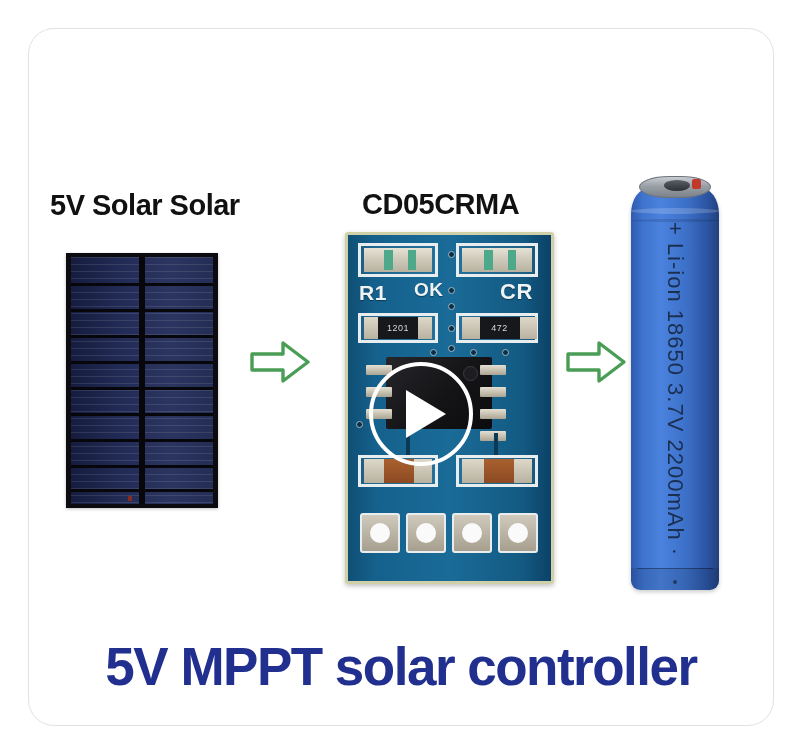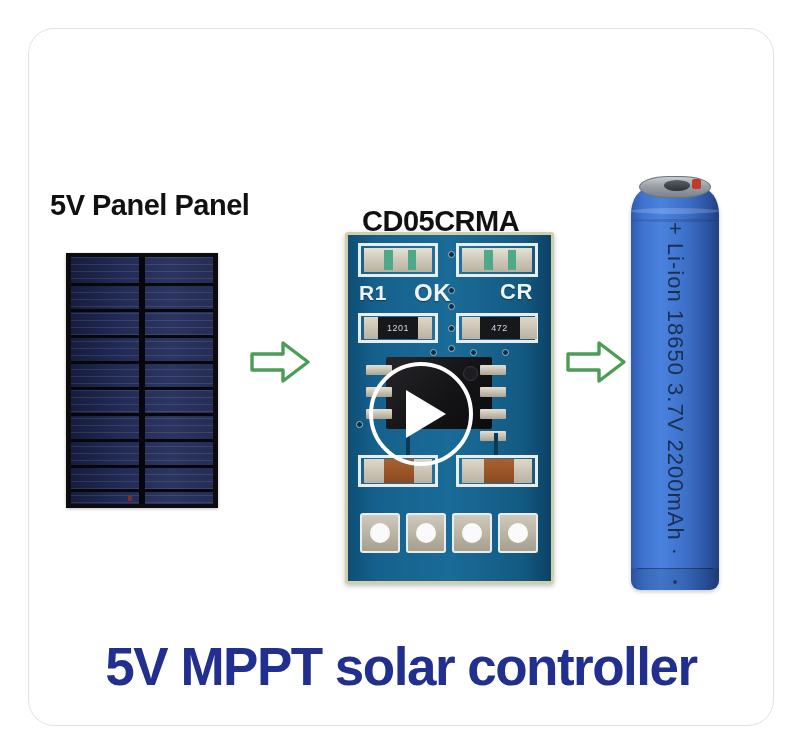--- a/index.html
+++ b/index.html
@@ -43,21 +43,21 @@
     white-space: nowrap;
     line-height: 1.22;
   }
   #label-solar-panel {
     left: 50px;
     top: 188px;
     font-size: 29px;
   }
   #label-module {
     left: 362px;
-    top: 204px;
+    top: 187px;
     font-size: 29px;
   }
   #label-battery {
     left: 566px;
     top: 100px;
     font-size: 25px;
     text-align: left;
   }
   #label-battery .ln { display: block; }
 
@@ -375,21 +375,21 @@
     background: rgba(0,0,0,0.45);
   }
 </style>
 </head>
 <body>
 
 <div id="stage">
 
   <div id="card-outline"></div>
 
-  <div class="hdr-label" id="label-solar-panel">5V Panel Panel</div>
+  <div class="hdr-label" id="label-solar-panel">5V Solar Solar</div>
 
   <div class="hdr-label" id="label-module">CD05CRMA</div>
 
 
   <div id="solar-panel">
     <div id="solar-cells">
       <div class="busbar" style="top:26px"></div>
       <div class="busbar" style="top:52px"></div>
       <div class="busbar" style="top:78px"></div>
       <div class="busbar" style="top:104px"></div>
@@ -415,21 +415,21 @@
       <div class="led-green" style="left:44px; top:2px; width:8px; height:20px;"></div>
     </div>
 
     <div class="pad-frame" style="left:108px; top:8px;  width:82px; height:34px;"></div>
     <div class="smd-led" style="left:114px; top:13px; width:70px; height:24px;">
       <div class="led-green" style="left:22px; top:2px; width:9px; height:20px;"></div>
       <div class="led-green" style="left:46px; top:2px; width:8px; height:20px;"></div>
     </div>
 
     <div class="silk" style="left:11px; top:46px; font-size:21px;">R1</div>
-    <div class="silk" style="left:66px; top:44px; font-size:24px;">OK</div>
+    <div class="silk" style="left:66px; top:44px; font-size:19px;">OK</div>
     <div class="silk" style="left:152px; top:44px; font-size:22px;">CR</div>
 
     <div class="pad-frame" style="left:10px; top:78px; width:80px; height:30px;"></div>
     <div class="smd-res" style="left:16px; top:82px; width:68px; height:22px;">
       <div class="smd-body" style="width:40px; height:22px;">1201</div>
     </div>
 
     <div class="pad-frame" style="left:108px; top:78px; width:82px; height:30px;"></div>
     <div class="smd-res" style="left:114px; top:82px; width:75px; height:22px;">
       <div class="smd-body" style="width:40px; height:22px;">472</div>

